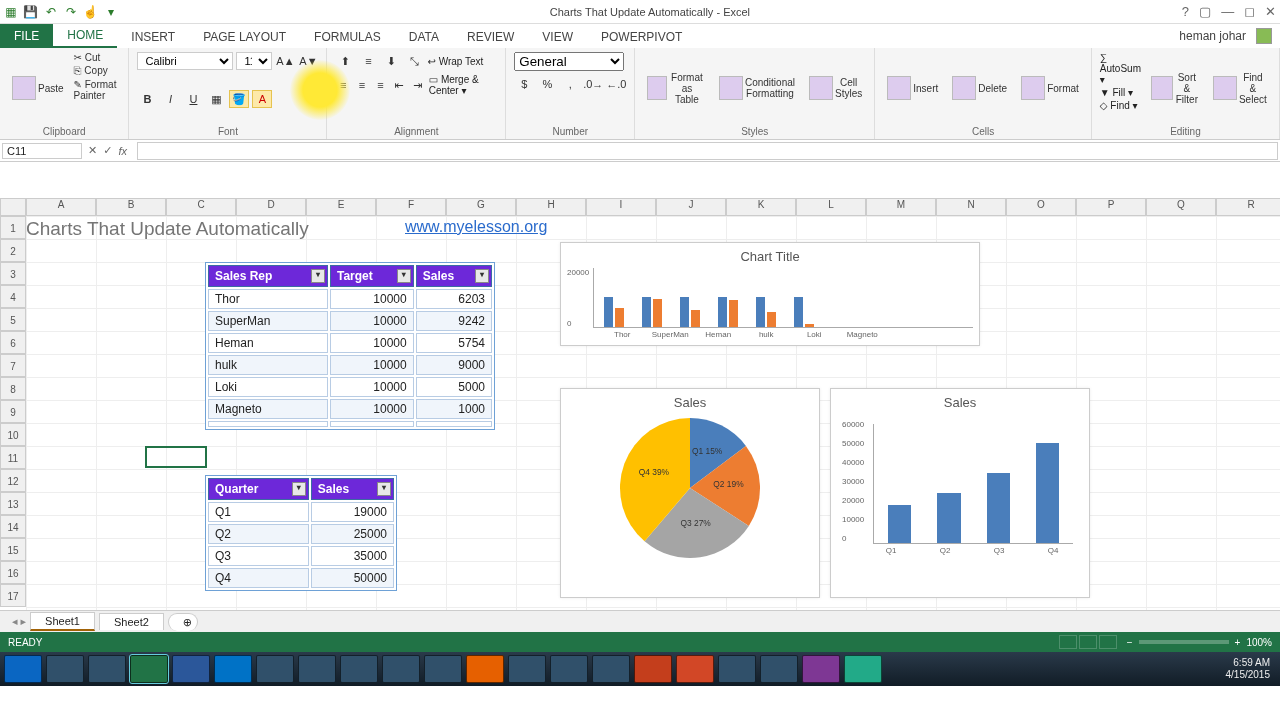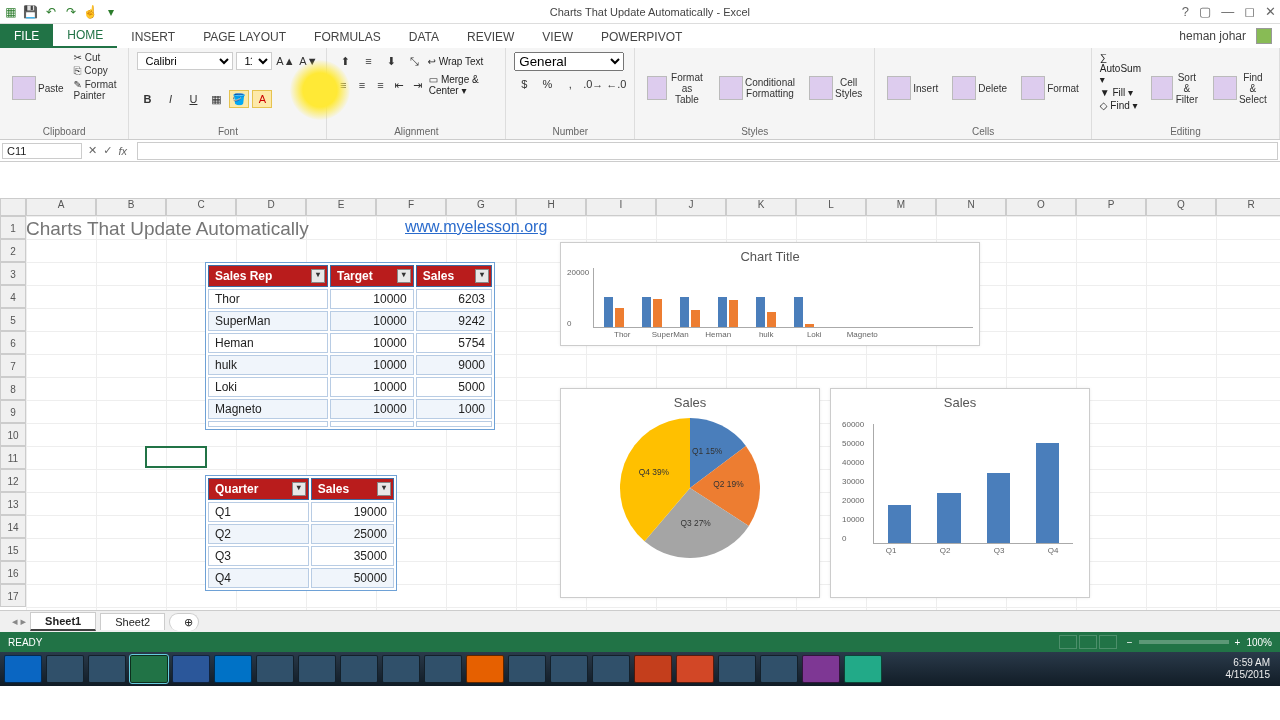--- a/index.html
+++ b/index.html
@@ -47,21 +47,21 @@
             font-size: 10px; color: #555; }
   .colhdr.first { width: 26px; }
   .rowhdrs { position: absolute; left: 0; top: 54px; width: 26px; }
   .rowhdr { height: 23px; border: 1px solid #ccc; background: #f0f0f0; text-align: center;
             font-size: 10px; color: #555; line-height: 23px; }
   .grid { position: absolute; left: 26px; top: 54px; right: 0; bottom: 0;
           background-image: linear-gradient(#eee 1px,transparent 1px),
                             linear-gradient(90deg,#eee 1px,transparent 1px);
           background-size: 70px 23px; }
   .tbl { position: absolute; background: #fff; border: 1px solid #6ea1d6; font-size: 12px; }
-  .tbl th { background: #b91c1c; color: #fff; text-align: left; padding: 3px 6px; border: 1px solid #3b6ca3;
+  .tbl th { background: #6d28d9; color: #fff; text-align: left; padding: 3px 6px; border: 1px solid #3b6ca3;
             position: relative; }
   .tbl th .dd { position: absolute; right: 2px; top: 3px; width: 14px; height: 14px;
                 background: #e8e8e8; border: 1px solid #888; font-size: 8px; text-align: center; color: #333; }
   .tbl td { border: 1px solid #b8cce4; padding: 2px 6px; }
   .tbl td.num { text-align: right; }
   .tbl tr:nth-child(odd) td { background: #f0f5fb; }
   .title1 { position: absolute; left: 26px; top: 56px; font-size: 19px; color: #757575; }
   .link { position: absolute; left: 405px; top: 56px; color: #2a6bcc; text-decoration: underline;
           font-size: 16px; }
   .selcell { position: absolute; border: 2px solid #217346; background: transparent; }
@@ -80,21 +80,21 @@
          border-radius: 50%; }
   .pie svg text { font-size: 9px; fill: #333; }
   .colchart { display: flex; align-items: flex-end; gap: 26px; height: 120px; padding: 0 14px;
               border-left: 1px solid #aaa; border-bottom: 1px solid #aaa; position: relative; }
   .colchart .col { width: 28px; background: #4a7ebb; }
   .colchart .ylabs { position: absolute; left: -32px; top: -4px; font-size: 8px; color: #666;
                      display: flex; flex-direction: column-reverse; gap: 10px; }
   .sheet-tabs { height: 22px; background: #f0f0f0; border-top: 1px solid #ccc; display: flex;
                align-items: center; padding: 0 12px; font-size: 11px; gap: 4px; }
   .sheet-tab { background: #fff; border: 1px solid #ccc; border-bottom: none; padding: 2px 14px; }
-  .sheet-tab.active { border-bottom: 2px solid #404040; font-weight: bold; }
+  .sheet-tab.active { border-bottom: 2px solid #a16207; font-weight: normal; }
   .sheet-tab.new { width: 24px; text-align: center; border-radius: 10px; }
   .statusbar { height: 20px; background: #217346; color: #fff; font-size: 10px; display: flex;
                align-items: center; padding: 0 8px; }
   .statusbar .spacer { flex: 1; }
   .statusbar .views { display: flex; gap: 2px; margin-right: 10px; }
   .statusbar .views span { width: 18px; height: 14px; border: 1px solid #fff3; }
   .statusbar .zoom { display: flex; align-items: center; gap: 6px; }
   .taskbar { height: 34px; background: linear-gradient(#2a3a4a,#111c26); display: flex;
              align-items: center; padding: 0 4px; gap: 4px; }
   .taskbar .tbtn { width: 38px; height: 28px; background: #30506a; border: 1px solid #0009;

